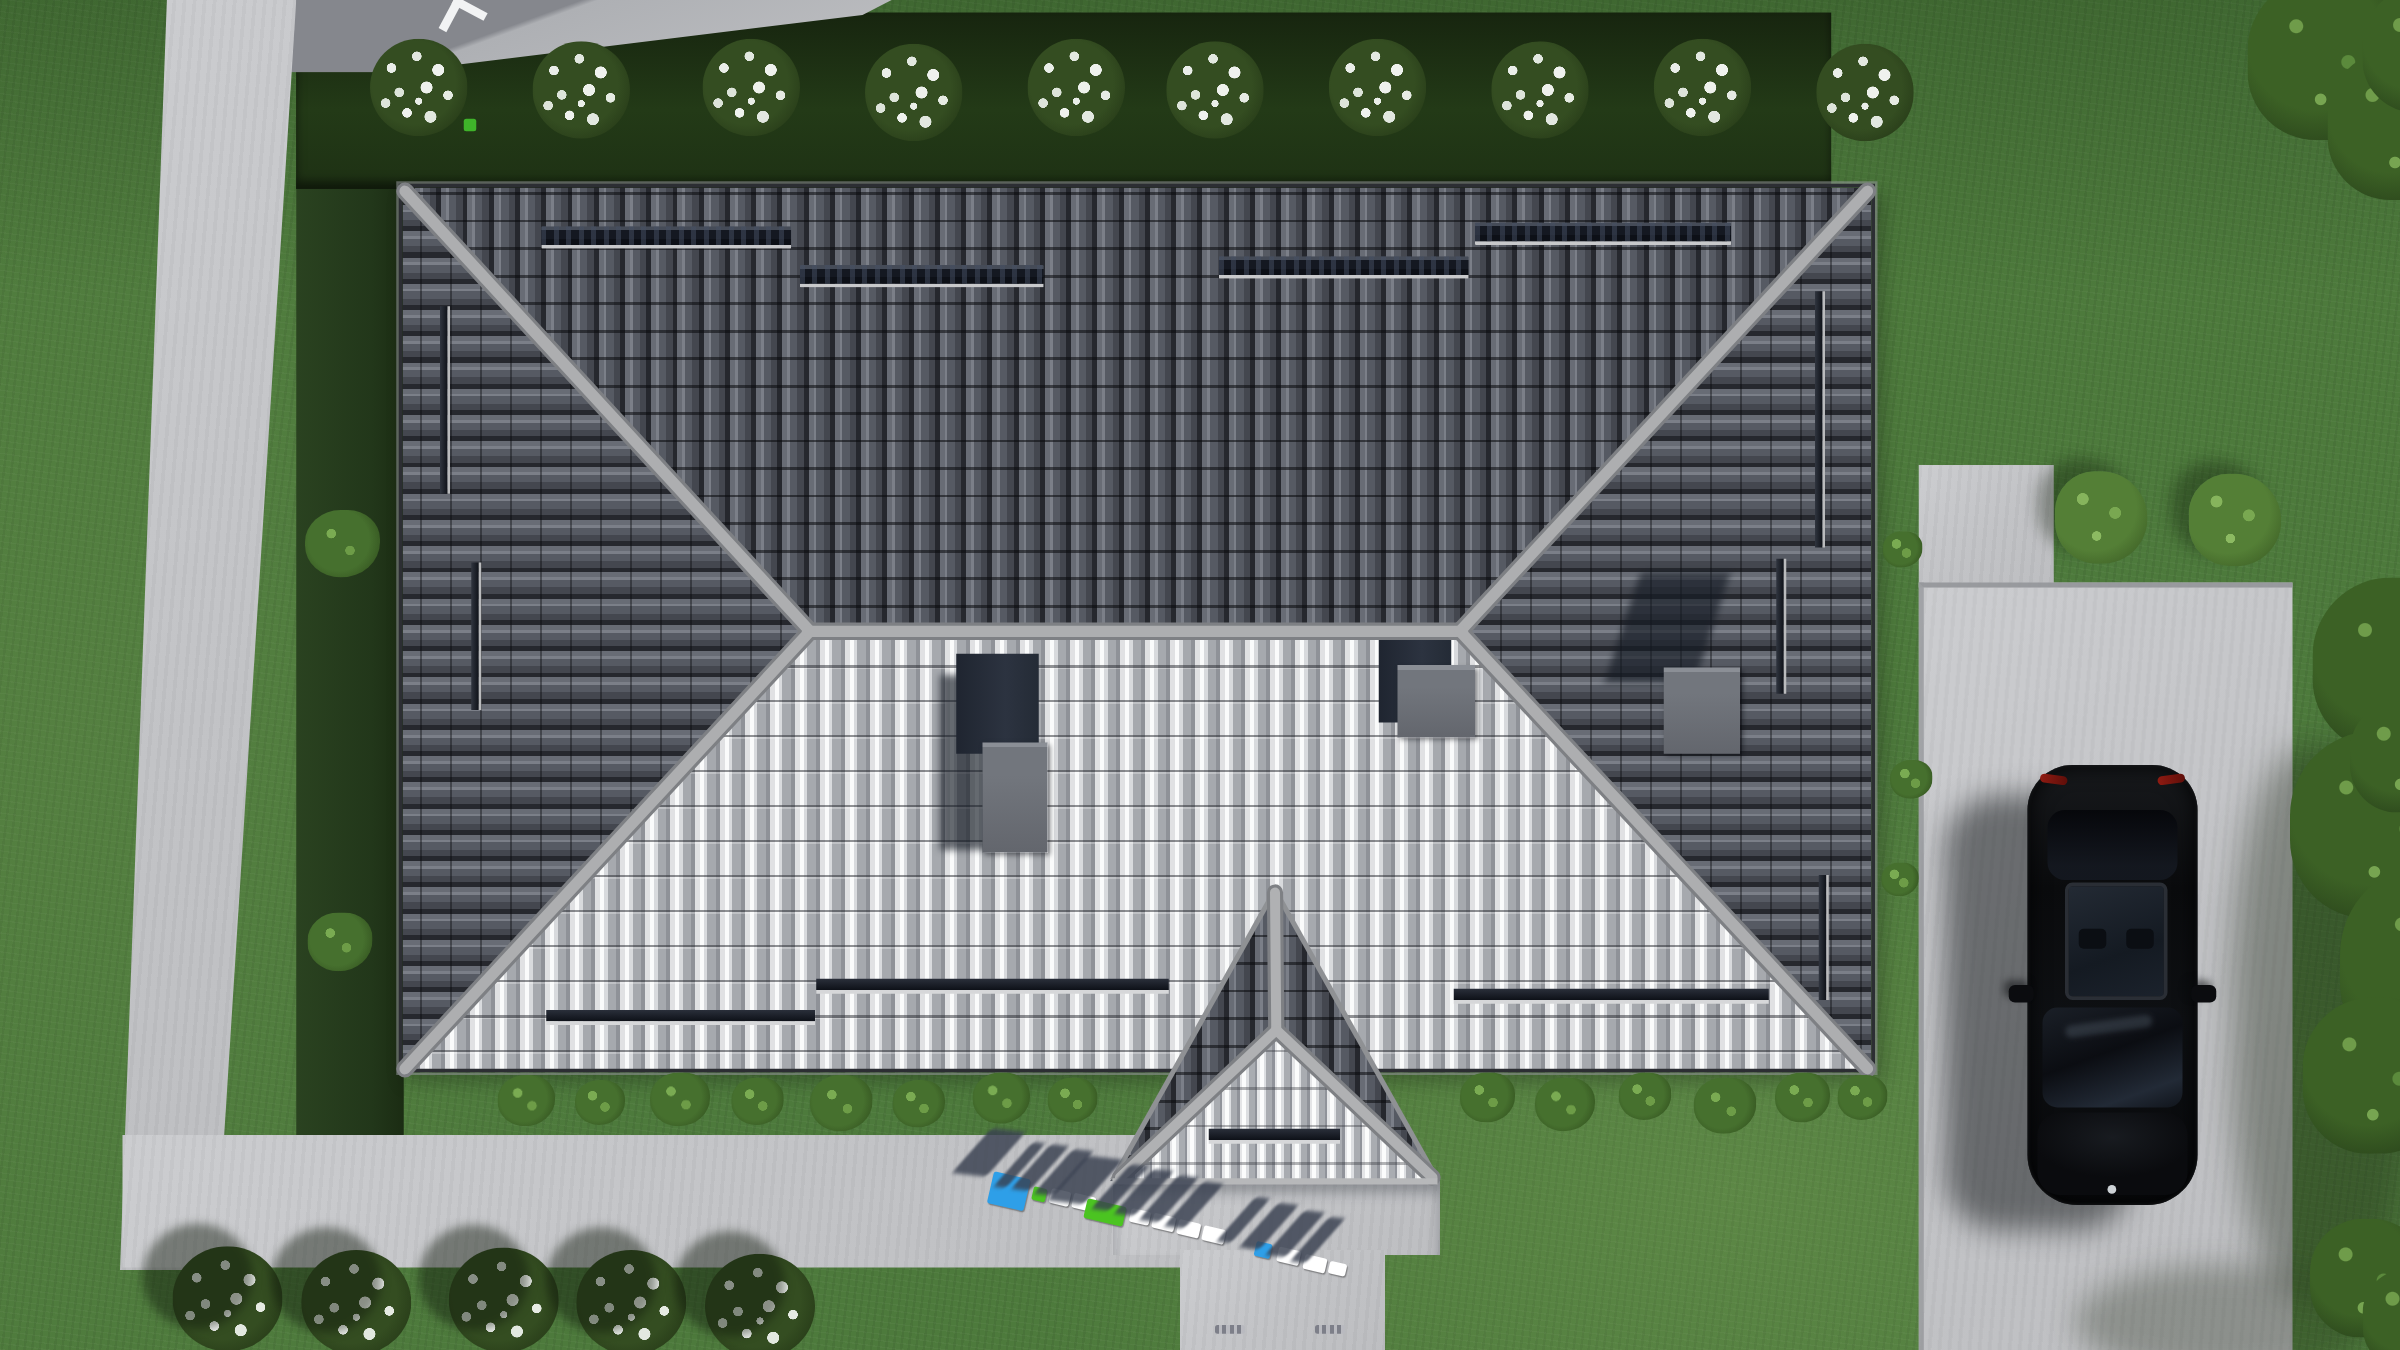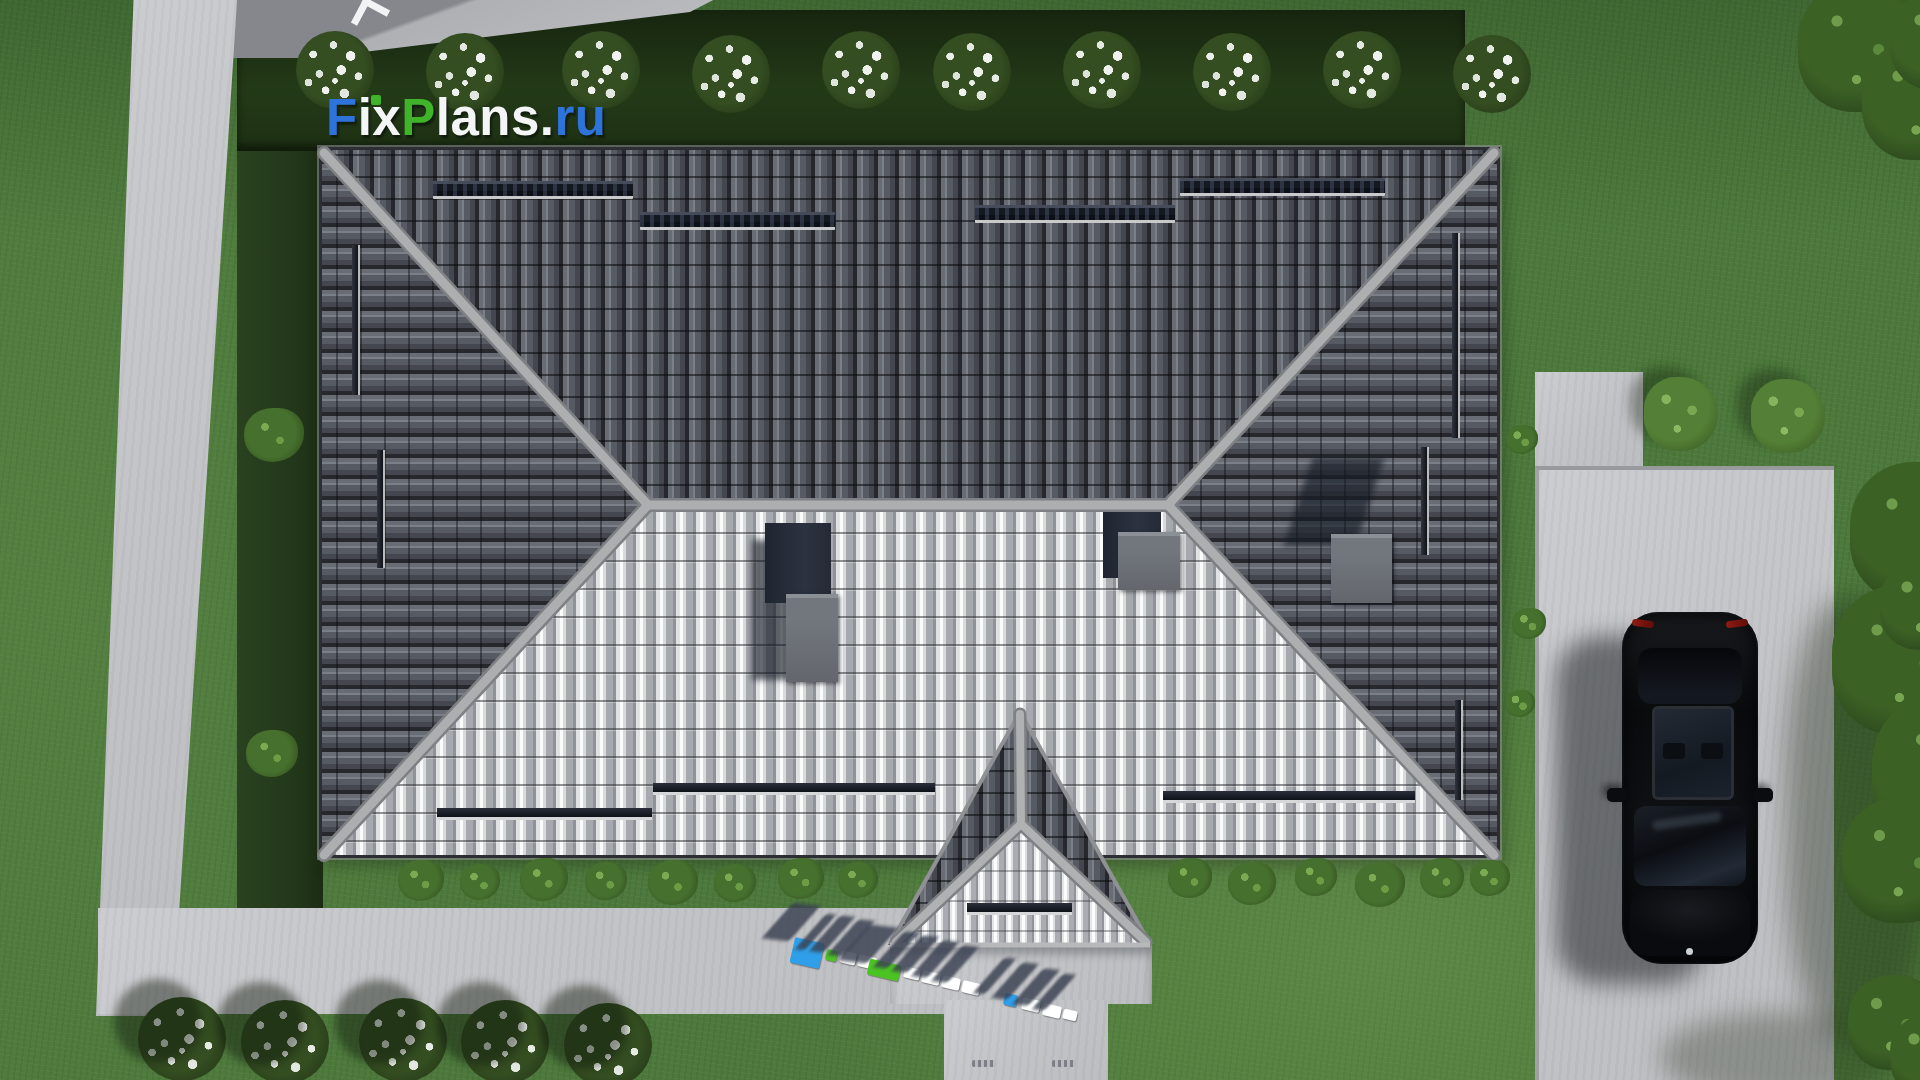--- a/index.html
+++ b/index.html
@@ -333,16 +333,15 @@
     </div>
     <div class="mirror" style="left:-15px;"></div>
     <div class="mirror" style="right:-15px;"></div>
     <div class="windshield">
         <div class="wstreak"></div>
       </div>
     <div class="hood"></div>
     <div class="front-dot"></div>
   </div>
 
-  <div class="abs logo"><span class="lg-blue">F</span><span class="lg-white">ix</span><span class="lg-green">P</span><span class="lg-white">lans</span><span class="lg-white">.</span><span class="lg-blue">ru</span></div>
   <div class="abs idot"></div>
 
 </div>
 
 </body></html>

